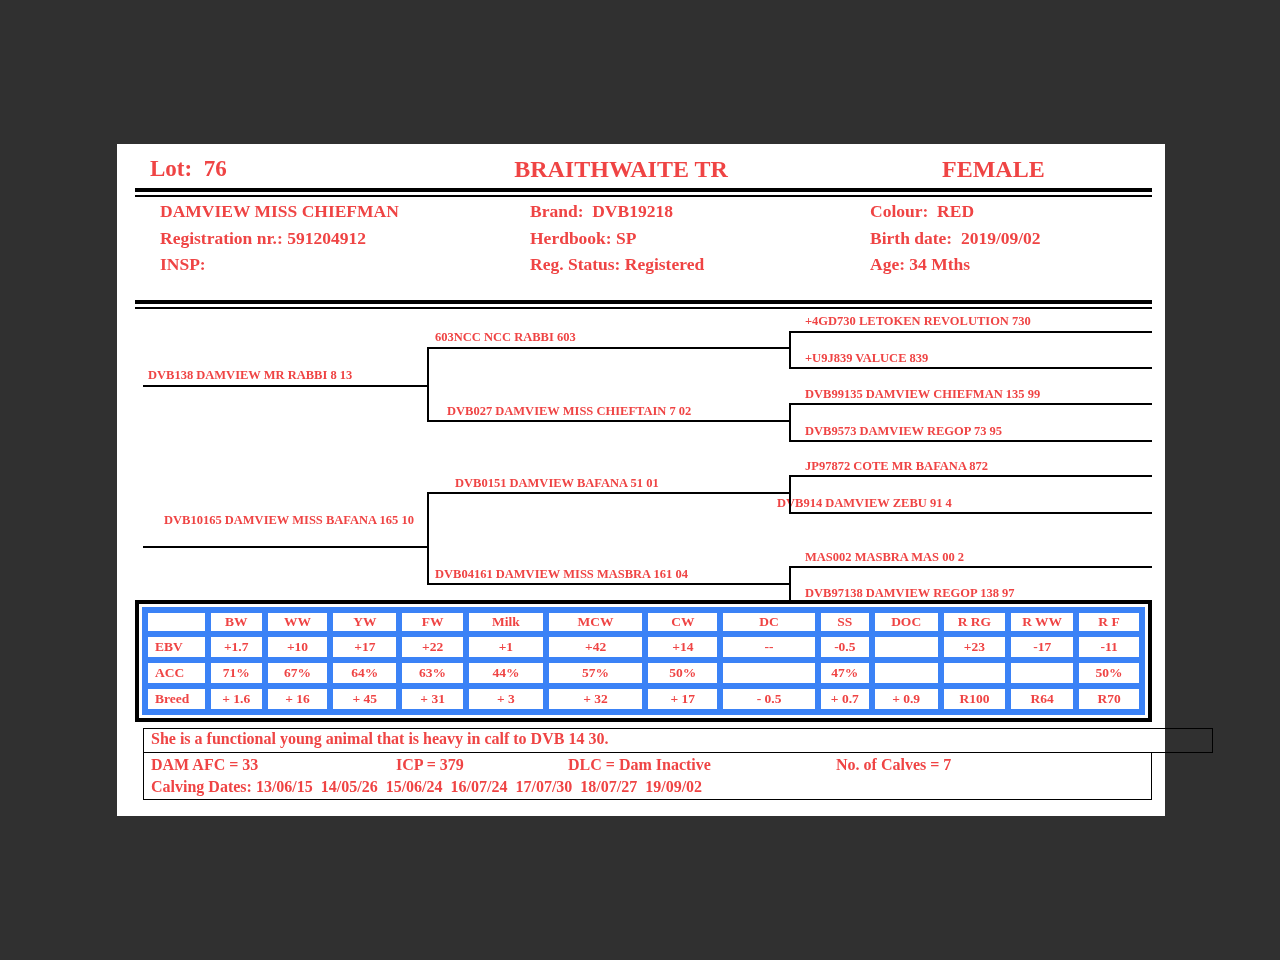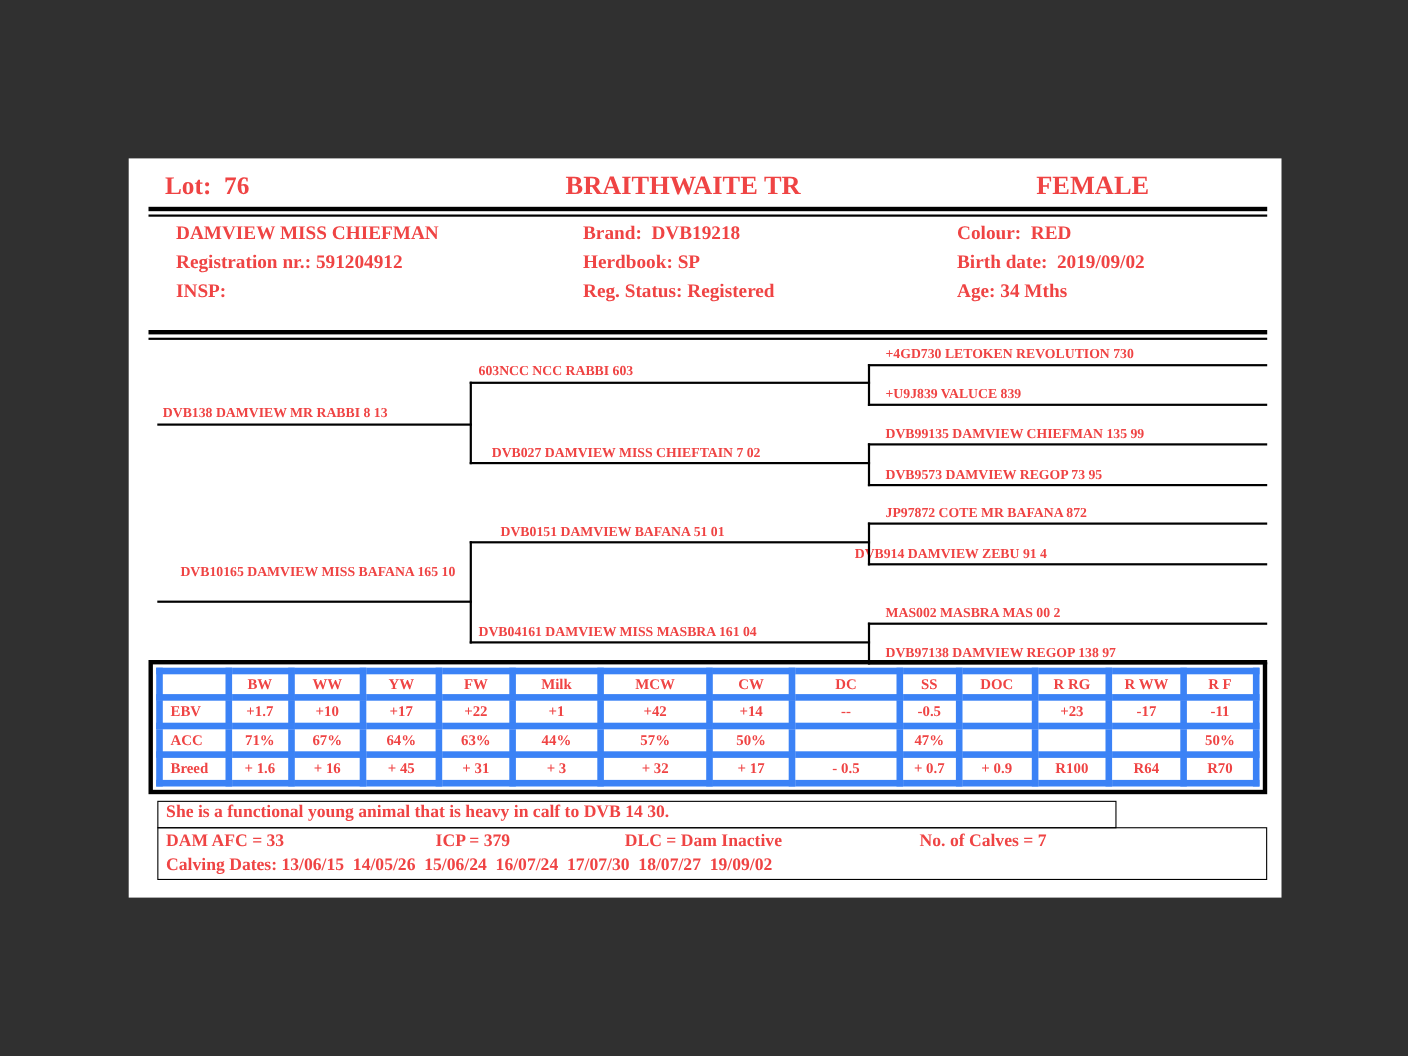--- a/index.html
+++ b/index.html
@@ -15,21 +15,21 @@
   .info-col { position:absolute; font-size:17.5px; line-height:26.5px; }
   .hline { position:absolute; height:2px; background:#000; }
   .vline { position:absolute; width:2px; background:#000; }
   .ped-name { position:absolute; font-size:12.5px; white-space:nowrap; }
   .ped-name.wrap { white-space:normal; line-height:16px;margin-left:16px; }
   .ebv-frame { position:absolute; left:18px; top:456px; width:1017px; height:122px; border:4px solid #000; padding:3px; }
   table.ebv { width:100%; height:100%; border-collapse:collapse; table-layout:fixed; }
   table.ebv th, table.ebv td { border:6px solid #3b82f6; font-size:13.5px; font-weight:bold; text-align:center; padding:1px 2px; }
   table.ebv td.lbl { text-align:left; padding-left:7px; }
   table.ebv thead th { height:21px; }
-  .note-box { position:absolute; left:26px; top:584px; width:872px; height:25px; border:1px solid #000; font-size:16px; padding:1px 7px; }
+  .note-box { position:absolute; left:26px; top:584px; width:1070px; height:25px; border:1px solid #000; font-size:16px; padding:1px 7px; }
   .dam-box { position:absolute; left:26px; top:608px; width:1009px; height:48px; border:1px solid #000; font-size:16px;text-align:right; }
   .dam-box .fld { position:absolute; top:3px; white-space:pre; }
   .dam-box .calving { position:absolute; left:7px; top:25px; white-space:pre; }
 </style>
 </head>
 <body>
 
 <div class="page">
 
   <div class="lot pre">Lot:  76</div>

